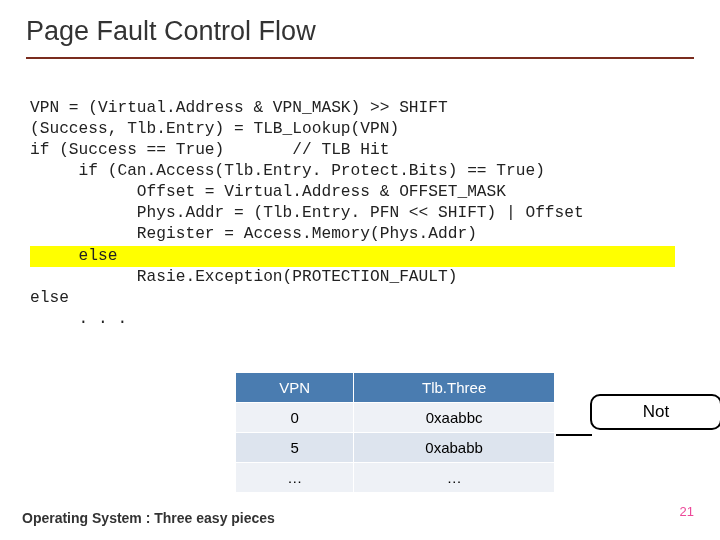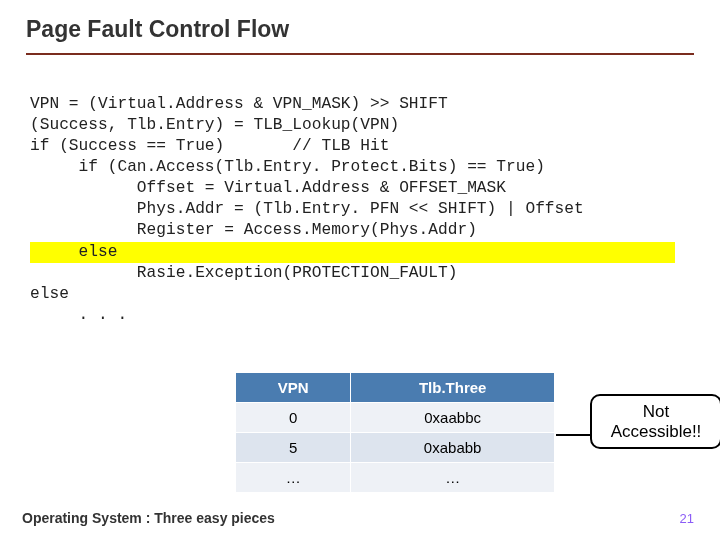--- a/index.html
+++ b/index.html
@@ -13,22 +13,22 @@
   }
   .slide {
     position: absolute;
     inset: 0;
     background: #fff;
   }
   .title-area {
     padding: 16px 26px 4px 26px;
   }
   .title {
-    font-size: 23px;
-    font-weight: bold;
+    font-size: 27px;
+    font-weight: normal;
     color: #333;
   }
   .rule {
     height: 2px;
     background: #7a2c1e;
     margin: 6px 26px 0 26px;
   }
   .code-block {
     margin: 18px 30px 4px 30px;
     font-family: Consolas, "Courier New", monospace;
@@ -50,21 +50,21 @@
     width: 320px;
   }
   table.tlb {
     width: 100%;
     border-collapse: collapse;
     font-size: 15px;
   }
   table.tlb th {
     background: #4a7cb0;
     color: #fff;
-    font-weight: bold;
+    font-weight: normal;
     padding: 6px 8px;
     border: 1px solid #fff;
   }
   table.tlb td {
     text-align: center;
     padding: 6px 4px;
     border: 1px solid #fff;
   }
   table.tlb tr.rowA td { background: #eef1f6; }
   table.tlb tr.rowB td { background: #dde4ee; }
@@ -93,23 +93,23 @@
     position: absolute;
     left: 22px;
     bottom: 14px;
     font-size: 14px;
     font-weight: bold;
     color: #333;
   }
   .footer-right {
     position: absolute;
     right: 26px;
-    bottom: 14px;
+    bottom: 21px;
     font-size: 13px;
-    color: #8b5cf6;
+    color: #ec4899;
   }
 </style>
 </head>
 <body>
 
 <div class="slide">
   <div class="title-area">
     <span class="title">Page Fault Control Flow</span>
   </div>
   <div class="rule"></div>
@@ -147,18 +147,17 @@
         <td>…</td>
         <td>…</td>
       </tr>
     </tbody>
       </table>
   </div>
 
   <div class="connector"></div>
   <div class="callout">
     <span>Not</span><br>
-    <span>Accessible!!</span>
   </div>
 
   <div class="footer-left">Operating System : Three easy pieces</div>
   <div class="footer-right">21</div>
 </div>
 
 </body></html>

